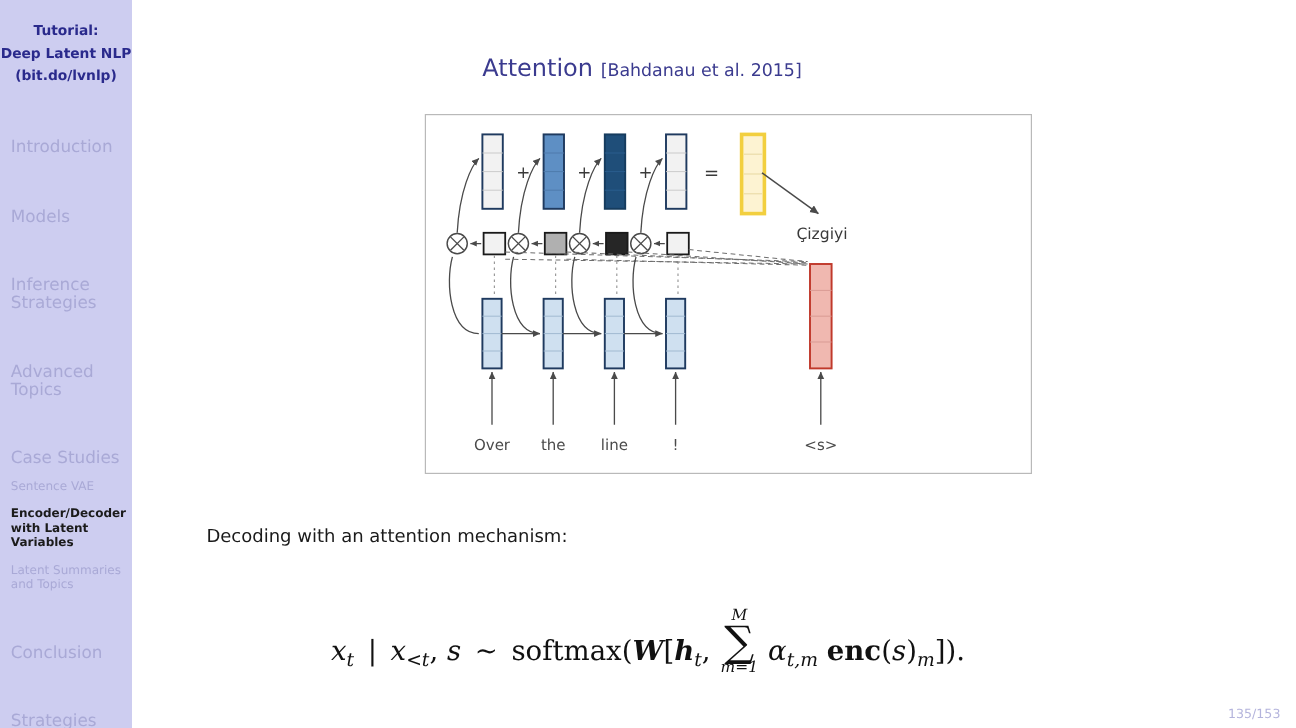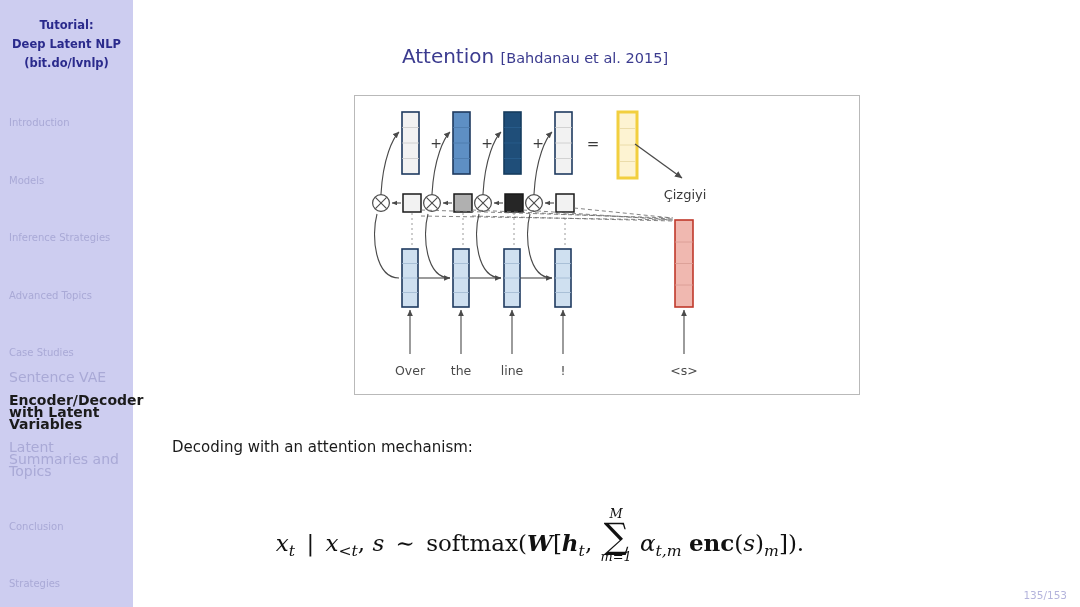--- a/index.html
+++ b/index.html
@@ -6,39 +6,39 @@
   body {
     width:1080px; height:607px;
     background:#ffffff;
     font-family:"DejaVu Sans", sans-serif;
     overflow:hidden;
     position:relative;
   }
 
   
   #sidebar {
-    position:absolute; left:0; top:0; width:133px; height:607px;
+    position:absolute; left:0; top:0; width:110px; height:607px;
     background:#cdcdf0;
   }
   #sidebar-title {
     margin-top:16px; text-align:center;
     font-family:"DejaVu Sans", sans-serif;
     font-weight:bold; font-size:11.5px; line-height:19px;
     color:#2a2a8c;
   }
   #sidebar-nav { margin-top:36px; }
   .nav-section {
-    font-size:10px; line-height:14.5px;
+    font-size:14px; line-height:14.5px;
     color:#a9a9d6;
     padding:0 6px 0 9px;
     margin-bottom:18px;
     margin-top:43px;
   }
   .nav-sub {
-    font-size:14px; line-height:12px;
+    font-size:10px; line-height:12px;
     color:#a9a9d6;
     padding:0 4px 0 9px;
     margin-bottom:11px;
   }
   .nav-sub.active {
     color:#1b1b1b; font-weight:bold;
   }
   #page-number {
     position:absolute; right:13px; bottom:6px;
     font-size:10.5px; color:#b4b4dc;

